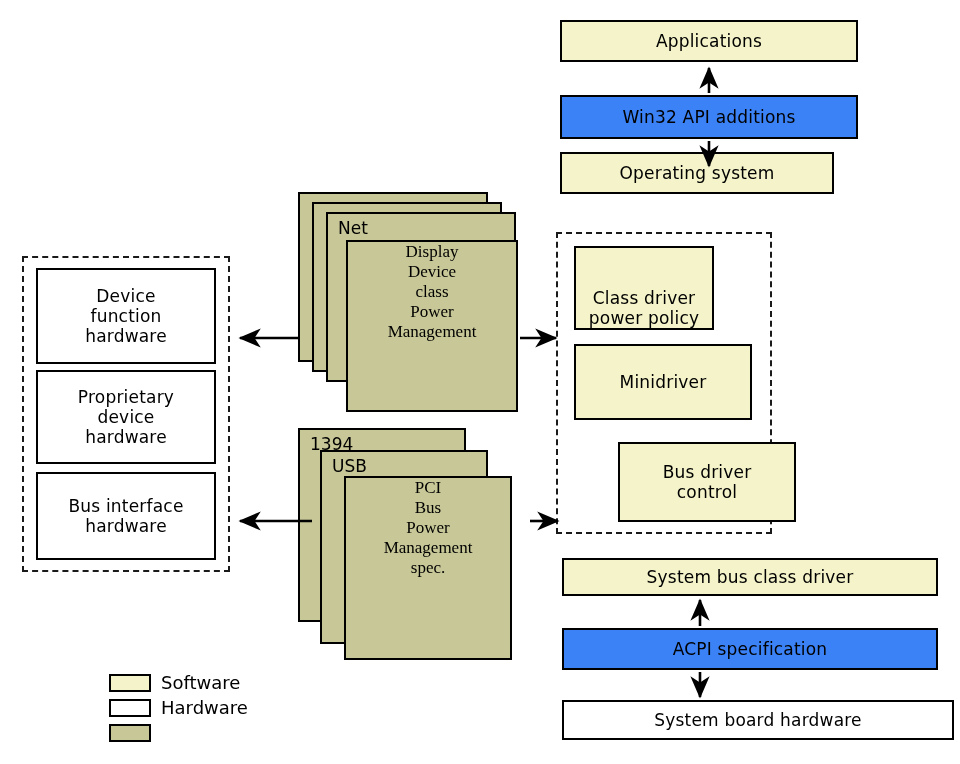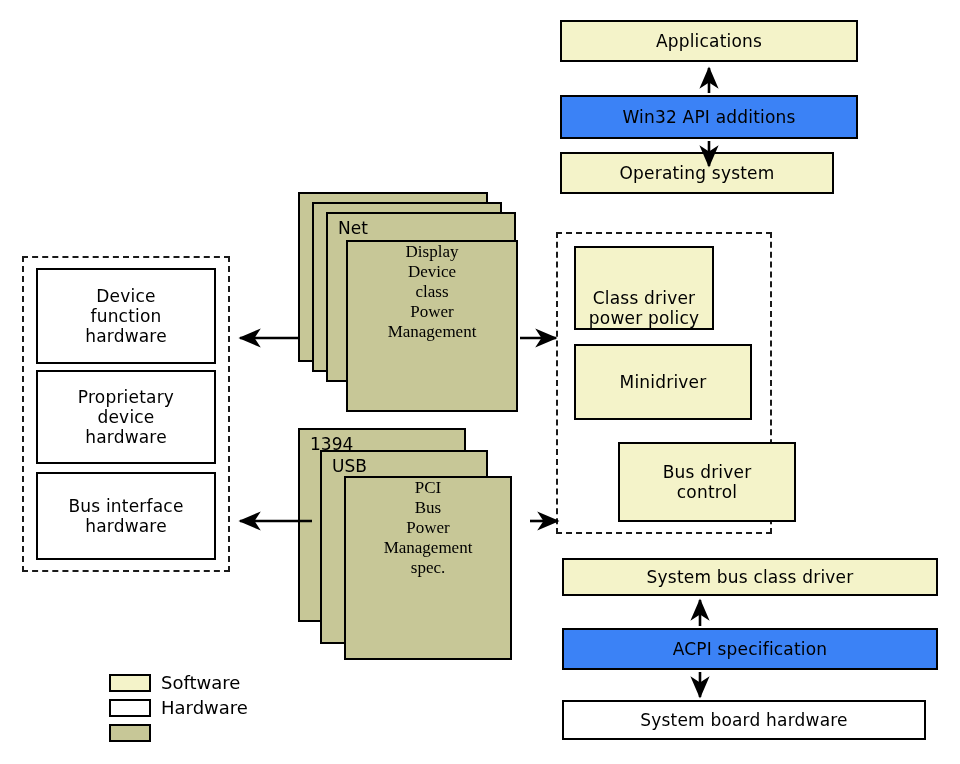--- a/index.html
+++ b/index.html
@@ -206,21 +206,21 @@
   </div>
 
   <div class="box sw" style="left:562px; top:558px; width:376px; height:38px;">
     <span>System bus class driver</span>
   </div>
 
   <div class="box spec" style="left:562px; top:628px; width:376px; height:42px;">
     <span>ACPI specification</span>
   </div>
 
-  <div class="box hw" style="left:562px; top:700px; width:364px; height:40px;">
+  <div class="box hw" style="left:562px; top:700px; width:392px; height:40px;">
     <span>System board hardware</span>
   </div>
 
   <div id="legend">
     <div class="legend-row">
       <span class="legend-swatch" style="background:#f4f3c9;"></span>
       <span class="legend-text">Software</span>
     </div>
     <div class="legend-row">
       <span class="legend-swatch" style="background:#ffffff;"></span>

